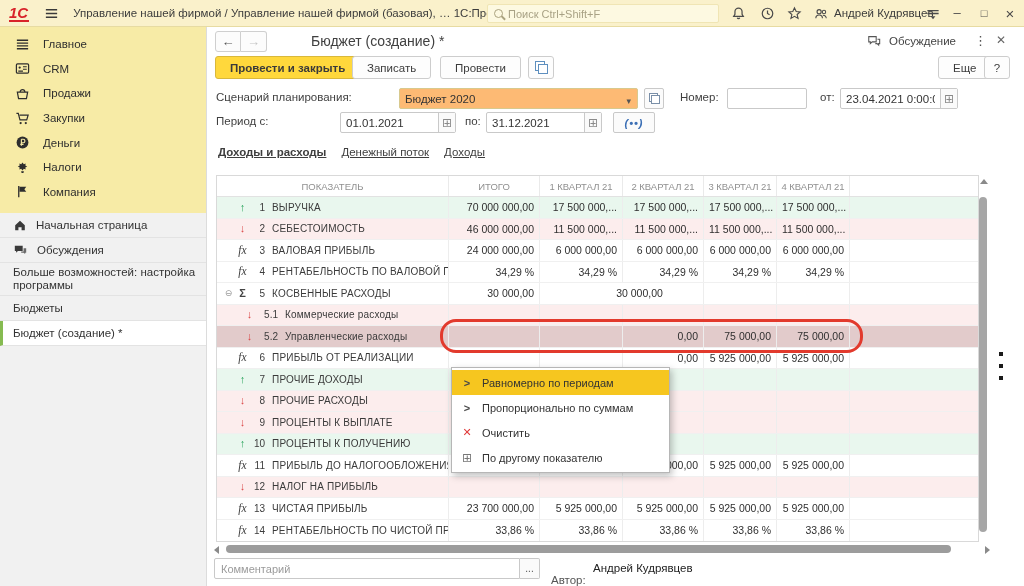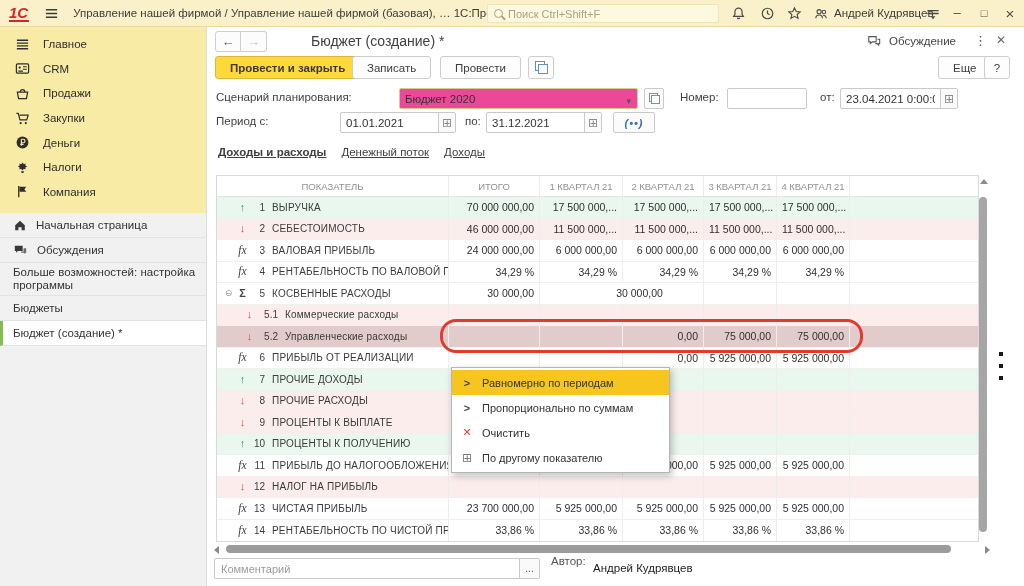--- a/index.html
+++ b/index.html
@@ -59,21 +59,21 @@
   .g-struct::before,.g-struct::after{content:"";position:absolute;width:8px;height:8px;border:1.4px solid #5E8FBF;background:#fff;}
   .g-struct::before{left:0;top:0;} .g-struct::after{right:0;bottom:0;}
   .caret-down::before{content:"▾";font-size:9px;color:#555;}
 
   .flabel{position:absolute;font-size:11.5px;color:#3F3F3F;}
   .fld{position:absolute;height:21px;border:1px solid #C9C9C9;border-radius:2px;background:#fff;
     display:flex;align-items:center;}
   .fld input{border:none;outline:none;background:transparent;width:100%;font-size:11.5px;color:#333;
     padding:0 5px;font-family:inherit;}
   .fld input::placeholder{color:#9B9B9B;}
-  .fld.yellow{background:#ec4899;border-color:#D8C98E;gap:32px;}
+  .fld.yellow{background:#fdba74;border-color:#D8C98E;gap:32px;}
   .fld .g-cal{width:20px;height:100%;border-left:1px solid #C9C9C9;display:flex;align-items:center;
     justify-content:center;color:#8A8A8A;font-size:12px;background:#FAFAFA;}
   .g-cal::before{content:"⊞";}
   .smallbtn{position:absolute;height:21px;border:1px solid #C9C9C9;border-radius:2px;background:#FBFBFB;
     display:flex;align-items:center;justify-content:center;}
   .g-open{width:11px;height:11px;position:relative;}
   .g-open::before,.g-open::after{content:"";position:absolute;width:7px;height:7px;border:1.2px solid #7A8FA8;background:#fff;}
   .g-open::before{left:0;top:0;} .g-open::after{right:0;bottom:0;}
   .g-period{color:#3B6FB5;font-weight:bold;font-size:11px;letter-spacing:1px;}
   .g-period::before{content:"(\2022\2022)";}
@@ -138,21 +138,21 @@
 
   
   .bottombar{position:absolute;left:0;top:527px;width:816px;height:40px;background:#fff;}
   .cm-input{position:absolute;left:6px;top:4px;width:306px;height:21px;border:1px solid #C9C9C9;
     border-radius:2px 0 0 2px;display:flex;align-items:center;}
   .cm-input input{border:none;outline:none;width:100%;font-size:11px;color:#333;padding:0 6px;font-family:inherit;}
   .cm-input input::placeholder{color:#9B9B9B;}
   .cm-dots{position:absolute;left:312px;top:4px;width:20px;height:21px;border:1px solid #C9C9C9;border-left:none;
     border-radius:0 2px 2px 0;background:#FAFAFA;display:flex;align-items:center;justify-content:center;
     font-size:10px;color:#555;}
-  .author-l{position:absolute;left:343px;top:1px;font-size:11.5px;color:#555;}
+  .author-l{position:absolute;left:343px;top:20px;font-size:11.5px;color:#555;}
   .author-v{position:absolute;left:385px;top:8px;font-size:11.5px;color:#222;}
 </style>
 </head>
 <body>
 
 <div id="app">
 
   <div class="titlebar">
     <span class="logo">1С</span>
     <span class="hamb">

